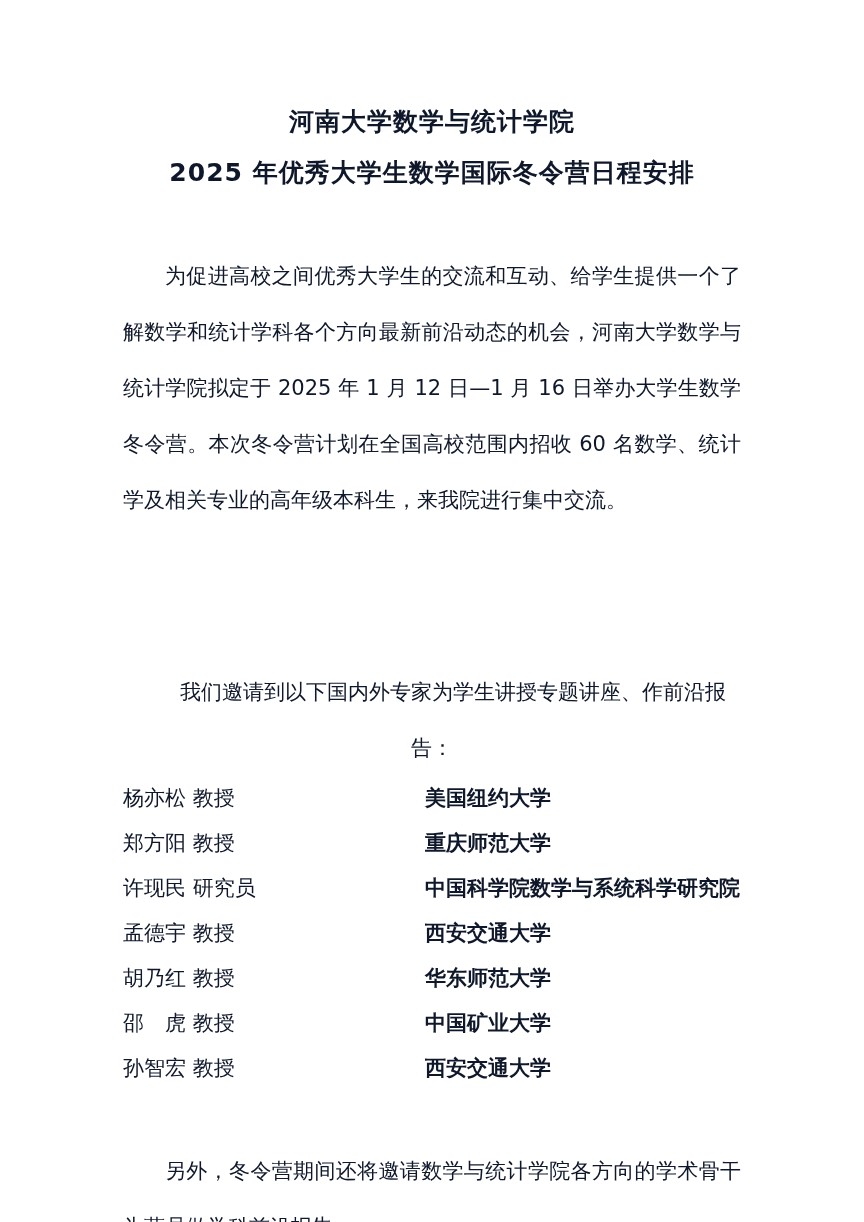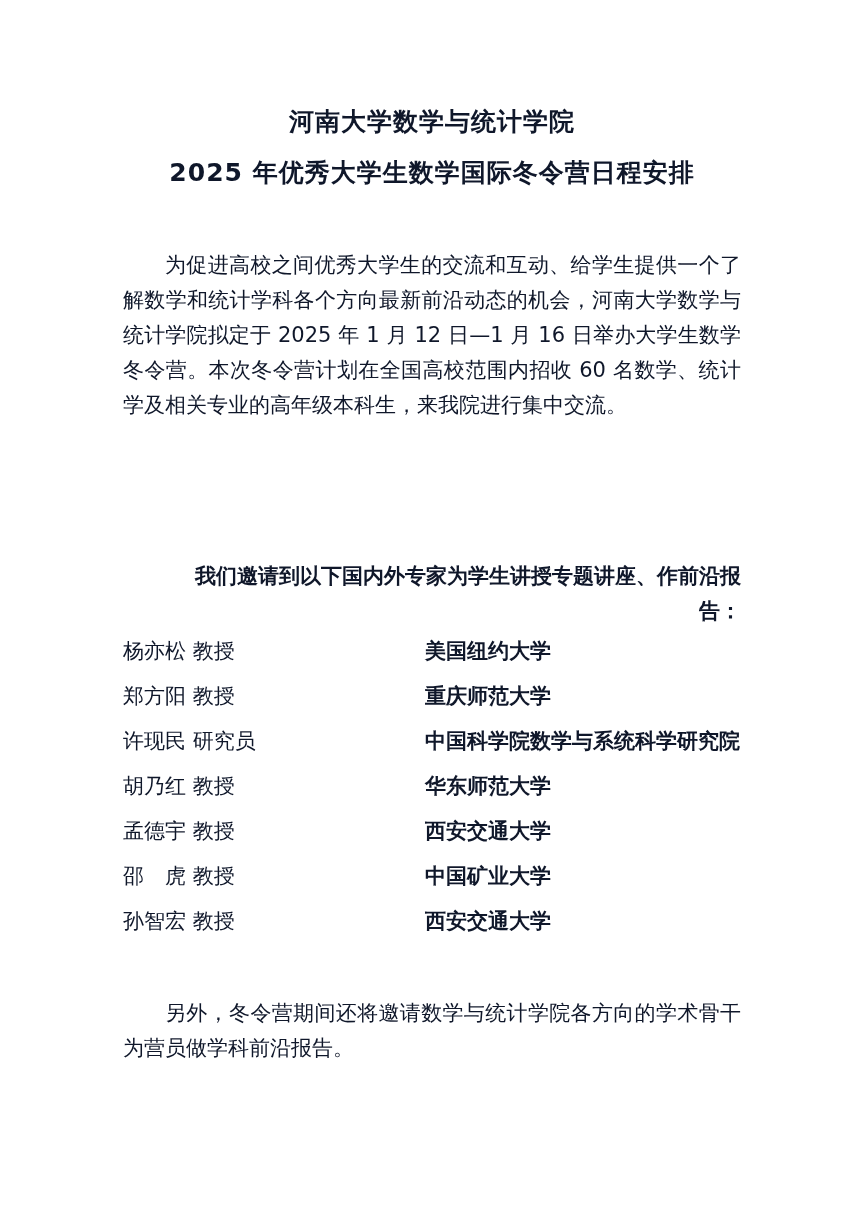--- a/index.html
+++ b/index.html
@@ -30,31 +30,30 @@
     letter-spacing: 1px;
   }
   .doc-title--first {
     padding-top: 104px;
   }
   .doc-title--second {
     margin-top: 15px;
   }
   .para {
     margin: 0;
-    line-height: 35px;
+    line-height: 56px;
     text-align: justify;
     text-indent: 2em;
   }
   .para--intro {
     margin-top: 57px;
   }
   .para--invite {
     margin-top: 136px;
-    text-align: right;
-    font-weight: bold;
+    text-align: center;
   }
   .experts-list {
     margin: 0;
     padding: 0;
     list-style: none;
   }
   .expert-row {
     display: flex;
     line-height: 45px;
     align-items: center;
@@ -92,26 +91,26 @@
       </li>
       <li class="expert-row">
         <span class="expert-name">郑方阳 教授</span>
         <span class="expert-affiliation">重庆师范大学</span>
       </li>
       <li class="expert-row">
         <span class="expert-name">许现民 研究员</span>
         <span class="expert-affiliation">中国科学院数学与系统科学研究院</span>
       </li>
       <li class="expert-row">
+        <span class="expert-name">孟德宇 教授</span>
+        <span class="expert-affiliation">西安交通大学</span>
+      </li>
+      <li class="expert-row">
         <span class="expert-name">胡乃红 教授</span>
         <span class="expert-affiliation">华东师范大学</span>
-      </li>
-      <li class="expert-row">
-        <span class="expert-name">孟德宇 教授</span>
-        <span class="expert-affiliation">西安交通大学</span>
       </li>
       <li class="expert-row">
         <span class="expert-name">邵　虎 教授</span>
         <span class="expert-affiliation">中国矿业大学</span>
       </li>
       <li class="expert-row">
         <span class="expert-name">孙智宏 教授</span>
         <span class="expert-affiliation">西安交通大学</span>
       </li>
     </ul>

